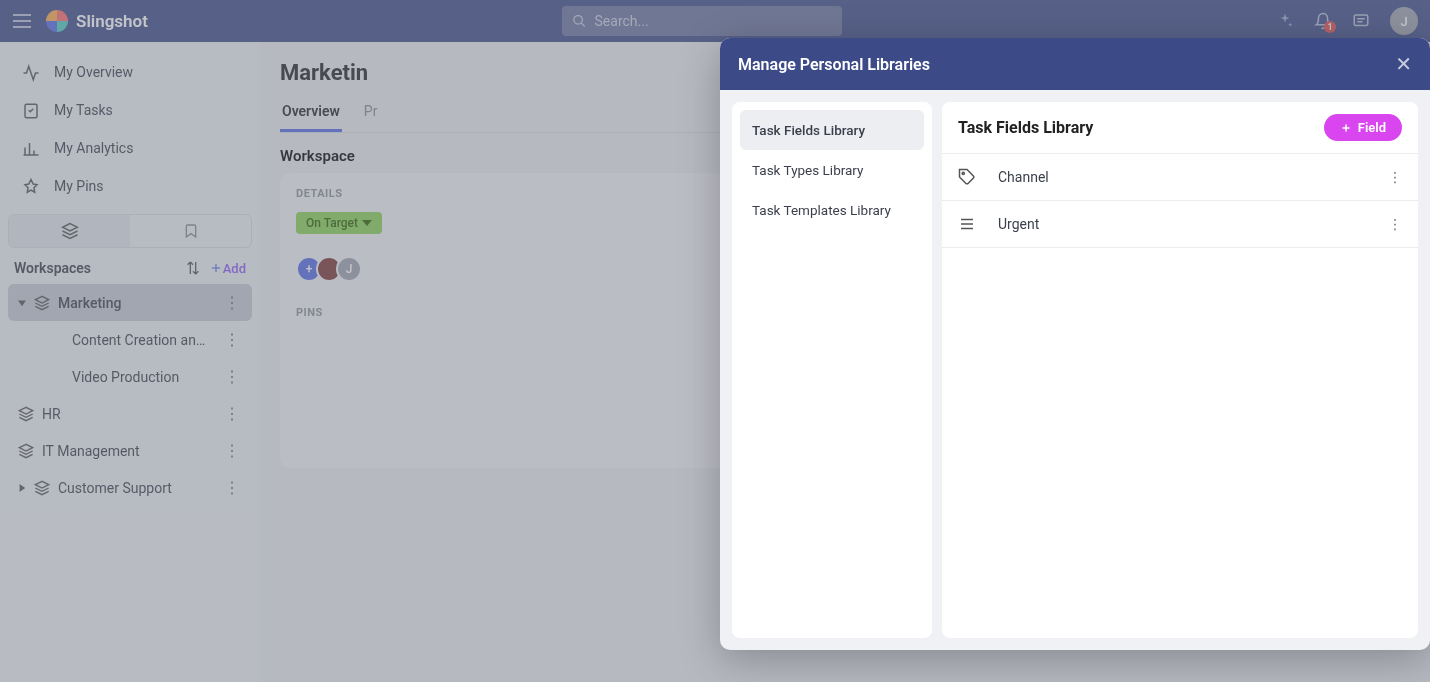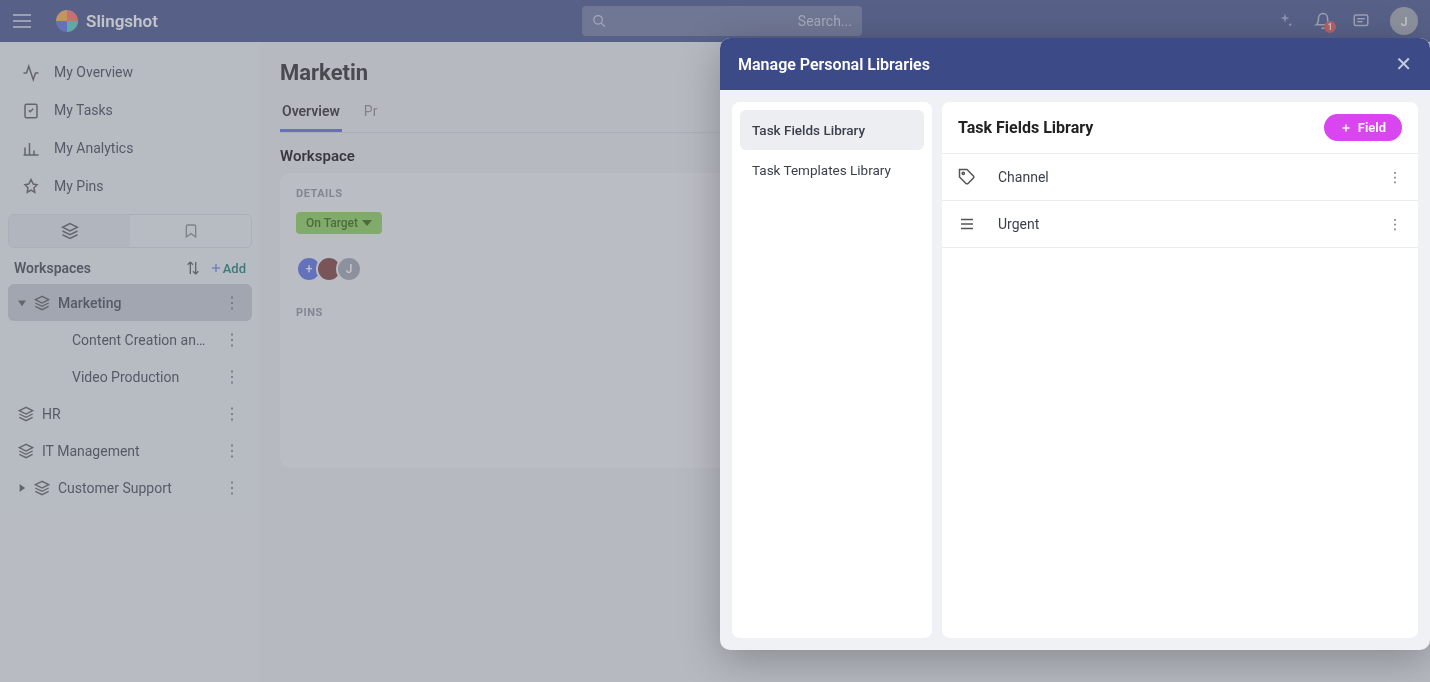--- a/index.html
+++ b/index.html
@@ -1,44 +1,44 @@
 <!DOCTYPE html>
 <html><head>
 <meta charset="utf-8">
 <style>
 * { box-sizing: border-box; margin: 0; padding: 0; font-family: -apple-system, BlinkMacSystemFont, "Segoe UI", Roboto, sans-serif; }
 html, body { width: 1430px; height: 682px; overflow: hidden; background: #e9ebef; position: relative; }
 
 
-.topbar { height: 42px; background: #3c4a88; display: flex; align-items: center; padding: 0 12px; gap: 24px; }
+.topbar { height: 42px; background: #3c4a88; display: flex; align-items: center; padding: 0 12px; gap: 14px; }
 .hamburger svg { stroke: #b8bfd8; }
 .brand { display: flex; align-items: center; gap: 8px; color: #fff; font-weight: 600; font-size: 17px; }
 .brand-logo { width: 22px; height: 22px; border-radius: 50%; background: conic-gradient(#ff6b6b 0 90deg, #4ecdc4 90deg 180deg, #556be8 180deg 270deg, #ffa94d 270deg 360deg); }
 .search-wrap { margin-left: 400px; width: 280px; height: 30px; background: #6a739f; border-radius: 4px; display: flex; align-items: center; padding: 0 10px; gap: 8px; color: #c8cde0; }
-.search-wrap input { background: transparent; border: 0; outline: 0; color: #c8cde0; font-size: 14px; width: 100%; text-align: right; }
+.search-wrap input { background: transparent; border: 0; outline: 0; color: #c8cde0; font-size: 14px; width: 100%; }
 .search-wrap input::placeholder { color: #c8cde0; }
 .top-icons { margin-left: auto; display: flex; align-items: center; gap: 20px; color: #b8bfd8; }
 .icon-btn { position: relative; cursor: pointer; }
 .badge { position: absolute; bottom: -3px; right: -4px; background: #e34b4b; color: #fff; font-size: 9px; width: 12px; height: 12px; border-radius: 50%; display: flex; align-items: center; justify-content: center; font-weight: 600; }
 .avatar { width: 28px; height: 28px; border-radius: 50%; background: #9ea3b0; color: #fff; display: flex; align-items: center; justify-content: center; font-size: 13px; font-weight: 500; }
 
 
 .main { display: flex; height: calc(100% - 42px); }
 
 .sidebar { width: 260px; background: #eceef2; padding: 12px 8px; overflow-y: auto; }
 .side-item { display: flex; gap: 14px; padding: 10px 14px; color: #3a3f4b; font-size: 14px; border-radius: 4px; cursor: pointer; }
 .side-item svg { flex-shrink: 0; }
 
 .side-tabs { display: flex; margin-top: 8px; border: 1px solid #d6d9df; border-radius: 6px; overflow: hidden; height: 34px; }
 .side-tab { flex: 1; display: flex; align-items: center; justify-content: center; cursor: pointer; }
 .side-tab.active { background: #e1e4ea; }
 
 .ws-header { display: flex; align-items: center; padding: 12px 6px 8px; font-size: 14px; color: #3a3f4b; font-weight: 600; gap: 8px; }
 .ws-header .spacer { flex: 1; }
-.add-link { color: #0f766e; font-size: 13px; font-weight: 500; display: flex; align-items: flex-start; cursor: pointer; }
+.add-link { color: #8b5cf6; font-size: 13px; font-weight: 500; display: flex; align-items: flex-start; cursor: pointer; }
 
 .tree-item { display: flex; align-items: center; padding: 9px 10px; font-size: 14px; color: #3a3f4b; border-radius: 6px; cursor: pointer; gap: 8px; }
 .tree-item .label { flex: 1; white-space: nowrap; overflow: hidden; text-overflow: ellipsis; }
 .tree-item.selected { background: #c3c8d4; font-weight: 500; }
 .tree-item.child { padding-left: 64px; }
 .tree-dots { width: 20px; text-align: center; color: #6b6f7a; cursor: pointer; font-size: 16px; }
 
 
 .content { flex: 1; padding: 18px 20px; }
 .page-title { font-size: 22px; font-weight: 700; color: #222; margin-bottom: 12px; }
@@ -281,20 +281,21 @@
 
 <div class="overlay">
   <div class="modal">
     <div class="modal-header">
       <span>Manage Personal Libraries</span>
       <span class="close">✕</span>
     </div>
     <div class="modal-body">
       <div class="modal-nav">
         <div class="modal-nav-item active">Task Fields Library</div>
+        <div class="modal-nav-item">Task Types Library</div>
         <div class="modal-nav-item">Task Templates Library</div>
       </div>
       <div class="modal-content">
         <div class="modal-content-header">
           <h3>Task Fields Library</h3>
           <button class="field-btn">
             <svg width="12" height="12" viewBox="0 0 24 24" stroke="#fff" stroke-width="3">
                 <line x1="12" y1="5" x2="12" y2="19"></line>
                 <line x1="5" y1="12" x2="19" y2="12"></line>
               </svg>

